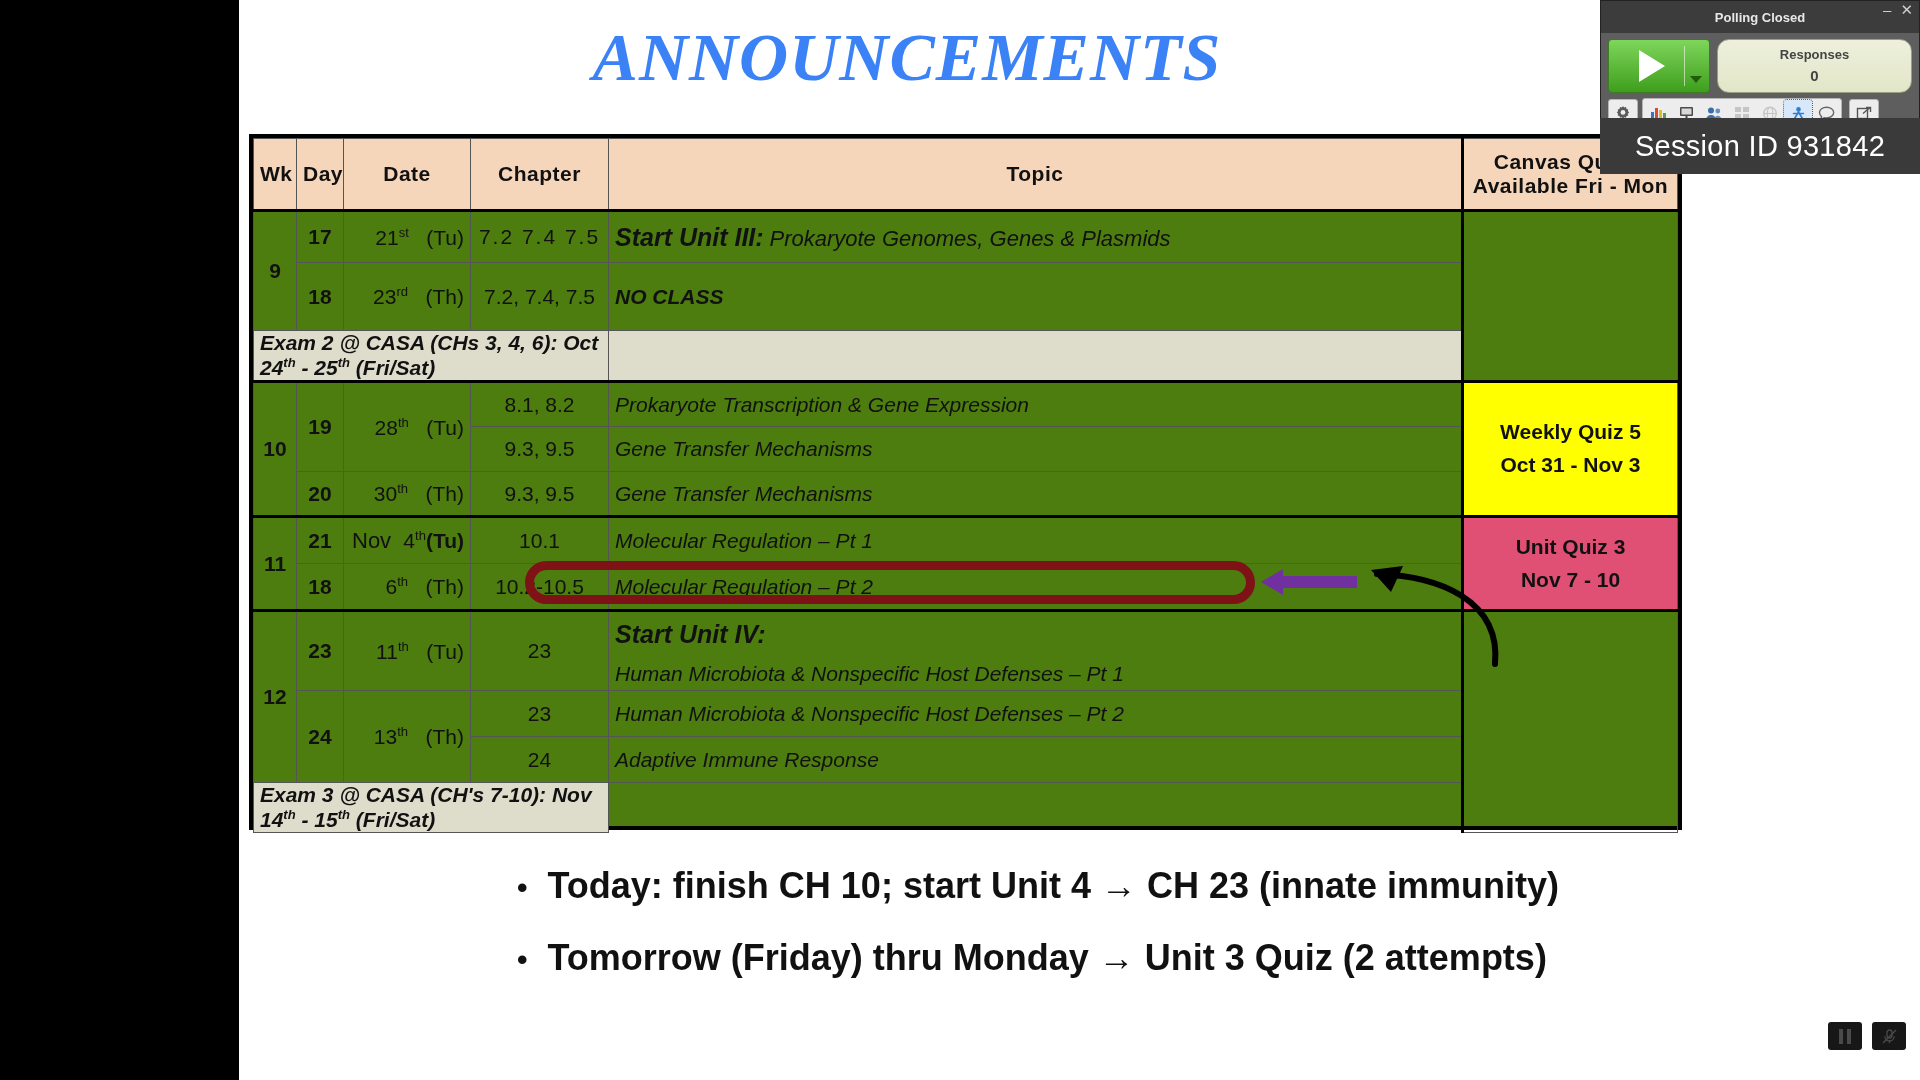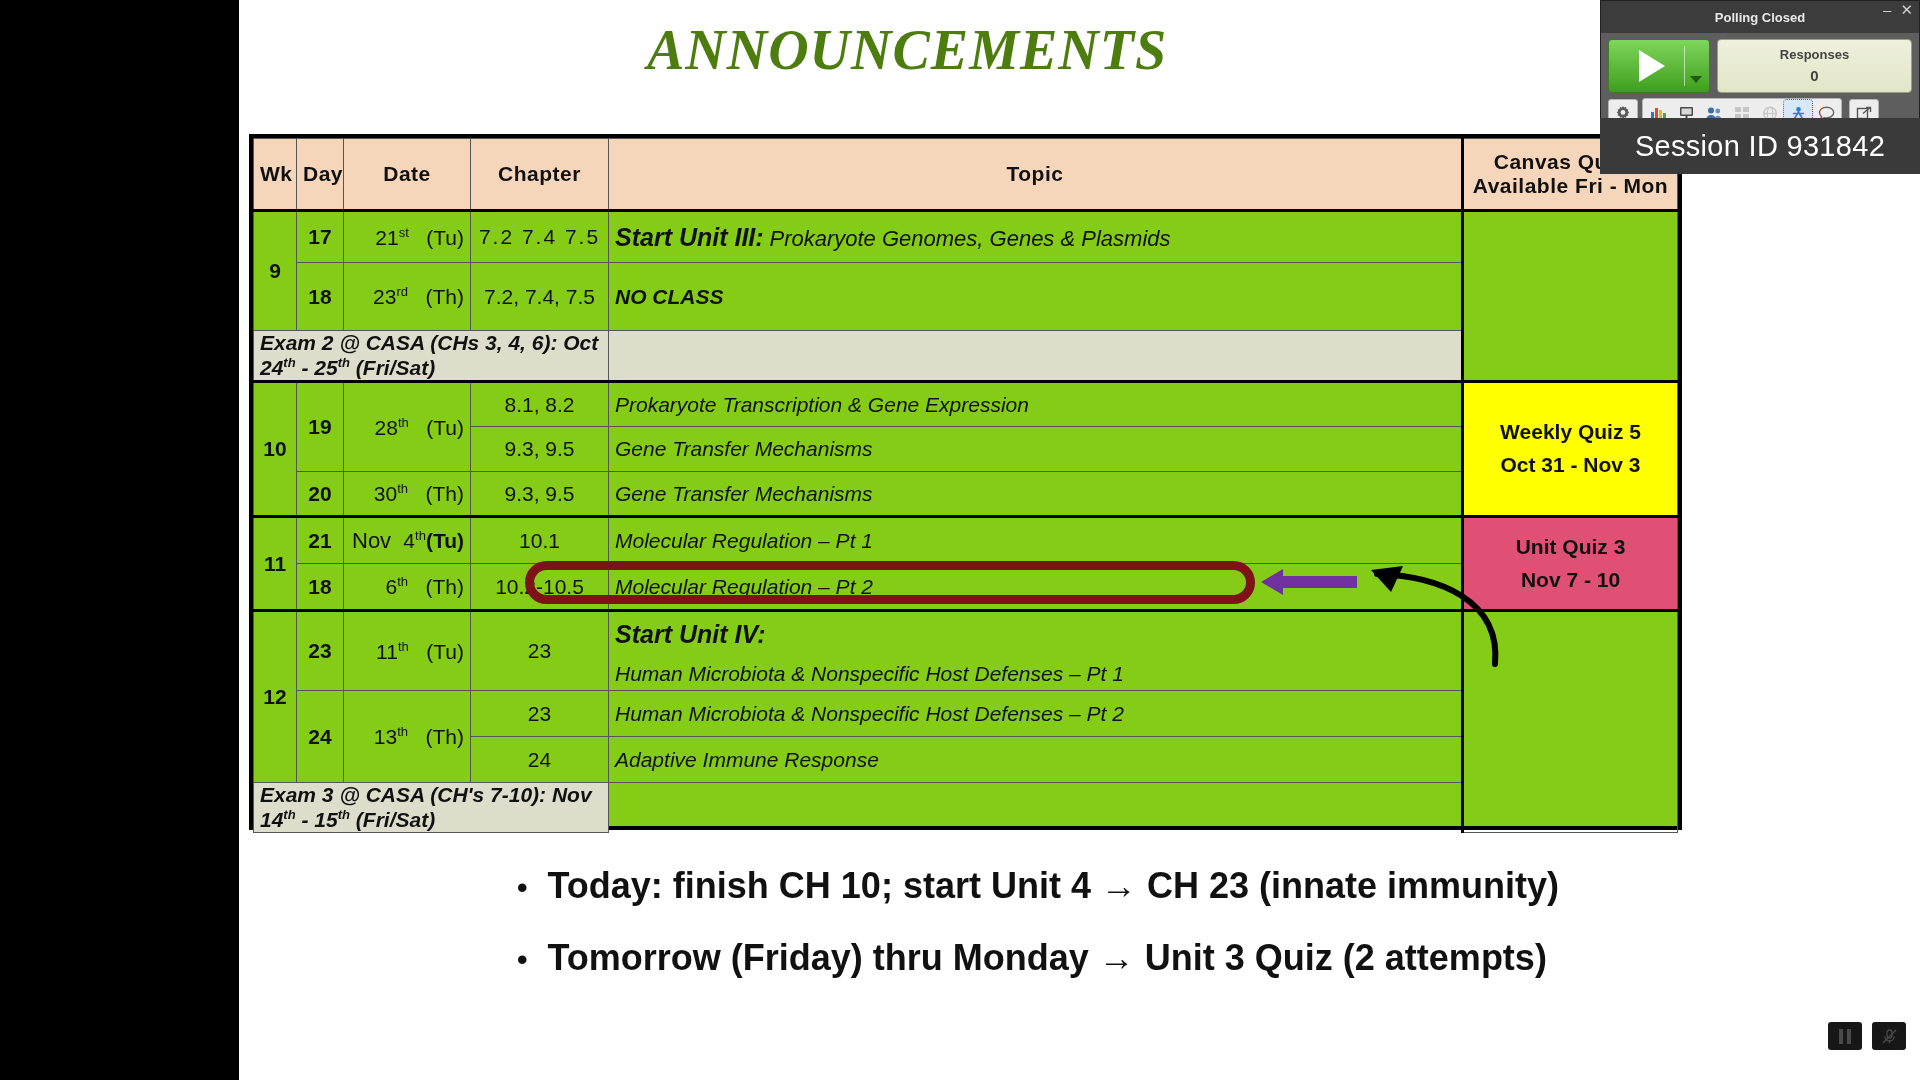--- a/index.html
+++ b/index.html
@@ -15,30 +15,30 @@
     position:absolute;
     left:239px;top:0;width:1681px;height:1080px;
     background:#ffffff;
   }
   
   #title{
     position:absolute;left:0;top:18px;width:1336px;
     text-align:center;
     font-family:"Liberation Serif",serif;
     font-weight:bold;font-style:italic;
-    font-size:56px;letter-spacing:1px;color:#4d7c0f;
+    font-size:68px;letter-spacing:1px;color:#3b82f6;
     white-space:nowrap;
   }
   
   #tbl{
     position:absolute;left:10px;top:134px;
     width:1433px;height:696px;
     border:4px solid #000;
     box-sizing:border-box;
-    background:#84cc16;
+    background:#4d7c0f;
   }
   table.sched{
     border-collapse:collapse;width:100%;height:100%;
     table-layout:fixed;
     font-family:"Liberation Sans",sans-serif;
   }
   table.sched td{
     border:1px solid #555;
     padding:0 6px;
     font-size:21px;
@@ -126,21 +126,21 @@
   }
   #playbtn .tri{
     width:0;height:0;border-left:26px solid #fff;
     border-top:16px solid transparent;border-bottom:16px solid transparent;
     margin-left:-14px;
   }
   #playbtn .sep{position:absolute;right:24px;top:6px;bottom:6px;width:1px;background:rgba(255,255,255,.55);}
   #playbtn .cv{position:absolute;right:7px;bottom:9px;width:0;height:0;
     border-left:6px solid transparent;border-right:6px solid transparent;border-top:7px solid #1f5c0c;}
   #respbtn{
-    flex:1;height:52px;border-radius:4px;border:1px solid #9aa07f;
+    flex:1;height:52px;border-radius:12px;border:1px solid #9aa07f;
     background:linear-gradient(#eef0dc,#e2e6c8);
     display:flex;flex-direction:column;align-items:center;justify-content:center;
     color:#444;font-size:13px;font-weight:bold;line-height:1.45;
   }
   #respbtn .num{font-size:15px;font-weight:bold;}
   #pollrow2{display:flex;align-items:center;gap:4px;margin-top:5px;}
   .ibx{
     width:28px;height:26px;border-radius:3px;
     display:flex;align-items:center;justify-content:center;
     font-size:15px;line-height:1;

